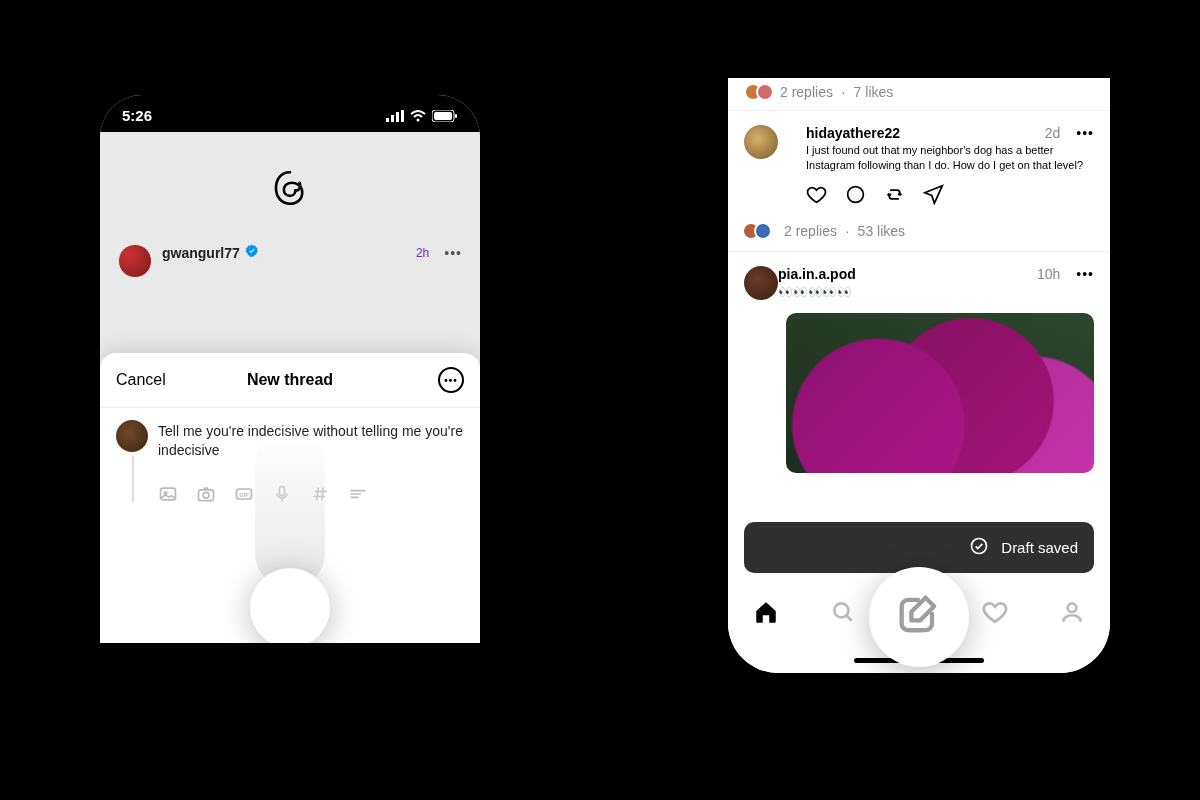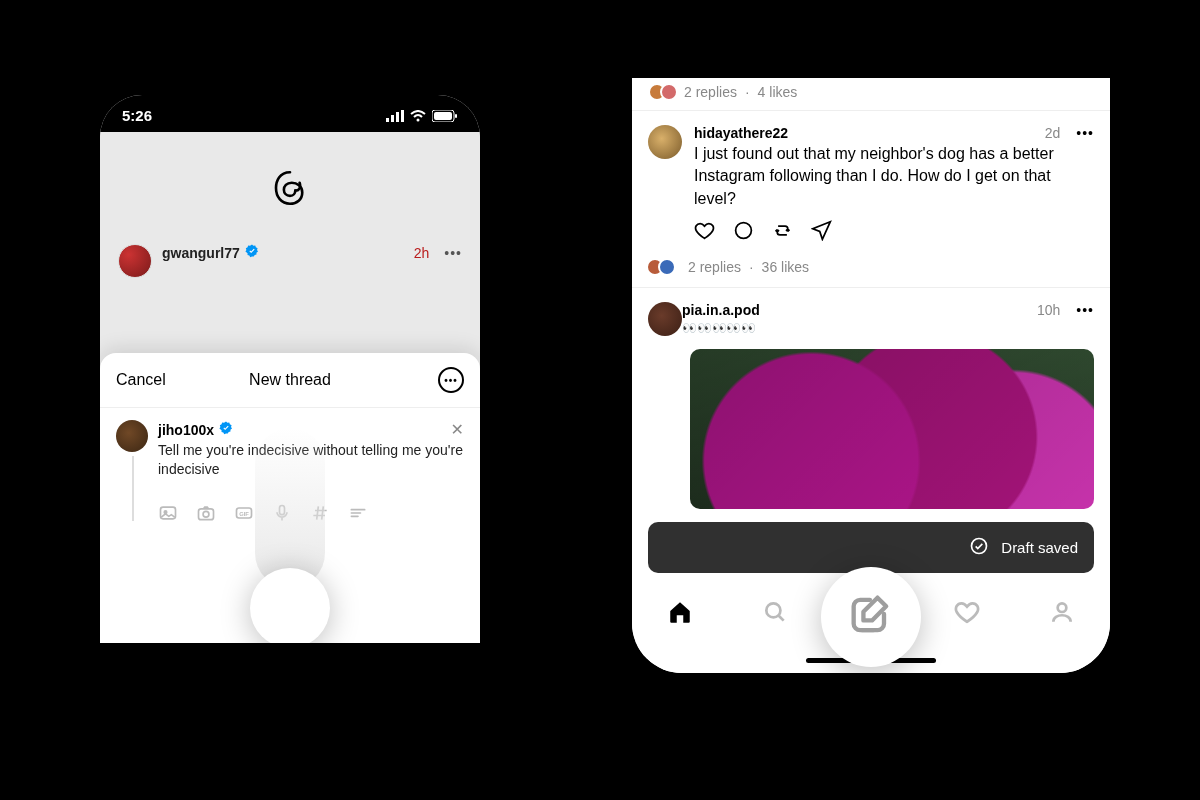--- a/index.html
+++ b/index.html
@@ -59,21 +59,21 @@
   .avatar {
     width: 34px; height:34px; border-radius:50%;
     flex-shrink:0;
     background: radial-gradient(circle at 30% 30%, #cc3333, #7a1a1a);
     border:1px solid #ddd;
   }
   .post-body { flex:1; color:#222; }
   .post-head { display:flex; align-items:center; gap:5px; margin-bottom:14px;}
   .username { font-weight:700; font-size:14px; }
   .verified { color:#0095f6; }
-  .time { margin-left:auto; color:#b91c1c; font-size:14px; }
+  .time { margin-left:auto; color:#6d28d9; font-size:12px; }
   .more-dots { margin-left:10px; color:#555; font-size:14px; letter-spacing:1px;}
   .post-text { font-size:14px; line-height:1.35; color:#222;}
 
   
   .composer {
     background:#fff;
     border-radius: 16px 16px 0 0;
     box-shadow: 0 -4px 20px rgba(0,0,0,0.12);
     position:absolute;
     left:0; right:0; bottom:0;
@@ -85,21 +85,21 @@
     display:flex;
     align-items:center;
     padding: 14px 16px;
     border-bottom:1px solid #eee;
     position:relative;
   }
   .cancel { font-size:16px; color:#000; }
   .composer-title {
     position:absolute; left:0; right:0;
     text-align:center;
-    font-weight:400; font-size:16px;
+    font-weight:700; font-size:16px;
     pointer-events:none;
   }
   .circle-more {
     margin-left:auto;
     width:26px;height:26px;border:2px solid #000;border-radius:50%;
     display:flex;align-items:center;justify-content:center;
     font-size:10px; letter-spacing:1px; font-weight:700;
   }
   .composer-body { padding: 12px 16px; display:flex; gap:10px; position:relative;}
   .avatar-sm {
@@ -141,21 +141,21 @@
     background: linear-gradient(to bottom, rgba(255,255,255,0), rgba(230,230,230,0.9));
     border-radius: 40px;
     pointer-events:none;
   }
 
   
   .phone-right {
     position:absolute;
     right: 90px;
     top: 78px;
-    width: 478px;
+    width: 382px;
     height: 595px;
     background:#fff;
     border-radius: 0 0 50px 50px;
     overflow:hidden;
     color:#000;
   }
   .mini-row {
     display:flex; align-items:center; gap:8px;
     padding: 6px 16px 10px 52px;
     font-size:14px; color:#888;
@@ -165,30 +165,30 @@
   .mini-avatars {
     position:absolute; left:16px;
     display:flex;
   }
   .mini-avatars span {
     width:18px;height:18px;border-radius:50%;display:block;
     border:2px solid #fff;
   }
   .mini-avatars span:first-child { background:#c77b3b; }
   .mini-avatars span:last-child  { background:#d36a6a; margin-left:-6px; }
-  .r-post { display:flex; gap:12px; padding: 14px 16px 10px; }
+  .r-post { display:flex; gap:28px; padding: 14px 16px 10px; }
   .r-avatar {
     width:34px;height:34px;border-radius:50%;flex-shrink:0;
     background: radial-gradient(circle at 40% 40%, #d9b06a, #7a5a2a);
   }
   .r-body{ flex:1; }
   .r-head { display:flex; align-items:center; gap:6px; }
   .r-user { font-weight:700; font-size:14px; }
   .r-time { margin-left:auto; color:#888; font-size:14px; }
-  .r-text { font-size:16px; line-height:1.4; margin-top:2px; }
+  .r-text { font-size:11px; line-height:1.4; margin-top:2px; }
   .action-row { display:flex; gap:18px; margin-top:10px; color:#000; }
   .action-row svg { width:21px; height:21px; stroke:#000; fill:none; stroke-width:2; }
   .stats { display:flex; align-items:center; gap:8px; padding:4px 16px 12px 56px; font-size:14px; color:#888; position:relative; border-bottom:1px solid #eee;}
   .stats .mini-avatars { left:14px; }
 
   .r-post2 { display:flex; padding:14px 16px 6px; }
   .r-avatar2 {
     width:34px;height:34px;border-radius:50%;flex-shrink:0;
     background: radial-gradient(circle at 40% 40%, #6a3b2a, #3b1f15);
   }
@@ -314,30 +314,20 @@
     <div class="composer">
       <div class="composer-head">
         <span class="cancel">Cancel</span>
         <span class="composer-title">New thread</span>
         <span class="circle-more">•••</span>
       </div>
       <div class="composer-body">
         <div class="avatar-sm"></div>
         <div class="thread-line"></div>
         <div class="comp-main">
-          <div class="comp-head">
-            <span class="username">jiho100x</span>
-            <span class="verified">
-              <svg width="14" height="14" viewBox="0 0 24 24">
-                  <path fill="#0095f6" d="M12 1l2.4 2.2 3.2-.6 1 3.1 3 1.4-1 3.1 1.7 2.8-2.7 1.8.1 3.2-3.1.8-1.6 2.8-3-.3-3 1.3-1.6-2.8-3.1-.8.1-3.2L.7 13l1.7-2.8-1-3.1 3-1.4 1-3.1 3.2.6z"></path>
-                  <path fill="#fff" d="M10.5 15.5l-3-3 1.4-1.4 1.6 1.6 4.6-4.6 1.4 1.4z"></path>
-                </svg>
-            </span>
-            <span class="close-x">✕</span>
-          </div>
           <div class="comp-text">Tell me you're indecisive without telling me you're indecisive</div>
           <div class="attach-row">
             <span><svg viewBox="0 0 24 24" fill="none" stroke="#bbb" stroke-width="2">
                   <rect x="3" y="5" width="18" height="14" rx="3"></rect>
                   <circle cx="9" cy="11" r="1.5" fill="#bbb"></circle>
                   <path d="M4 17l5-4 4 3 3-2 4 3"></path>
                 </svg></span>
             <span><svg viewBox="0 0 24 24" fill="none" stroke="#bbb" stroke-width="2">
                   <rect x="3" y="7" width="18" height="13" rx="3"></rect>
                   <circle cx="12" cy="13.5" r="3.5"></circle>
@@ -369,21 +359,21 @@
 
 <div class="phone-right">
 
   <div class="mini-row">
     <div class="mini-avatars">
         <span></span>
         <span></span>
       </div>
     <span>2 replies</span>
     <span class="dot">·</span>
-    <span>4 likes</span>
+    <span>7 likes</span>
   </div>
 
   <div class="r-post">
     <div class="r-avatar"></div>
     <div class="r-body">
       <div class="r-head">
         <span class="r-user">hidayathere22</span>
         <span class="r-time">2d</span>
         <span class="more-dots" style="color:#000;">•••</span>
       </div>
@@ -404,21 +394,21 @@
       </div>
     </div>
   </div>
   <div class="stats">
     <div class="mini-avatars">
         <span style="background:#b85c3a"></span>
         <span style="background:#3a6ab8"></span>
       </div>
     <span>2 replies</span>
     <span class="dot">·</span>
-    <span>36 likes</span>
+    <span>53 likes</span>
   </div>
 
   <div class="r-post2">
     <div class="r-avatar2"></div>
     <div class="r-body">
       <div class="r-head">
         <span class="r-user">pia.in.a.pod</span>
         <span class="r-time">10h</span>
         <span class="more-dots" style="color:#000;">•••</span>
       </div>

